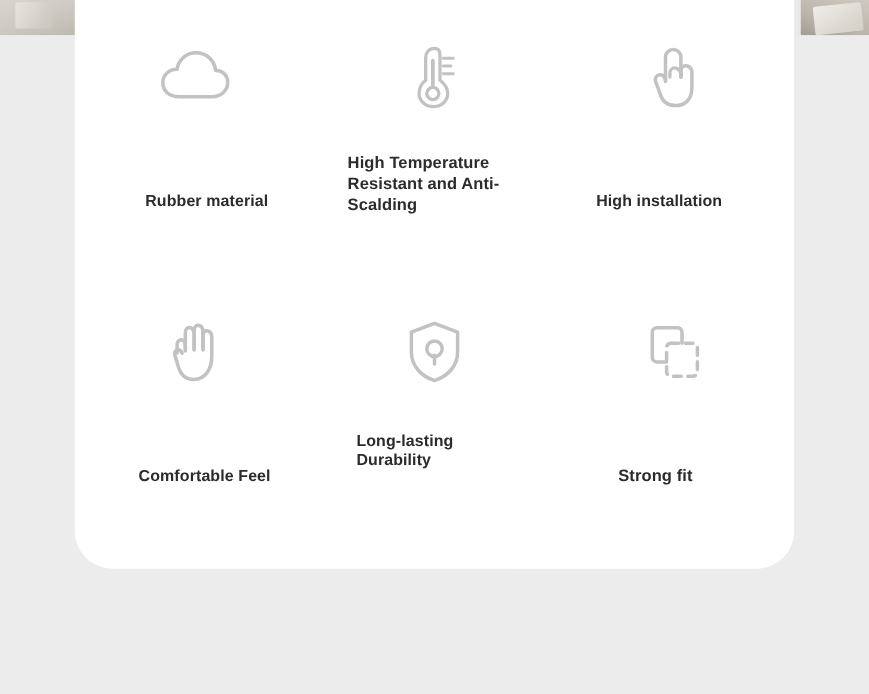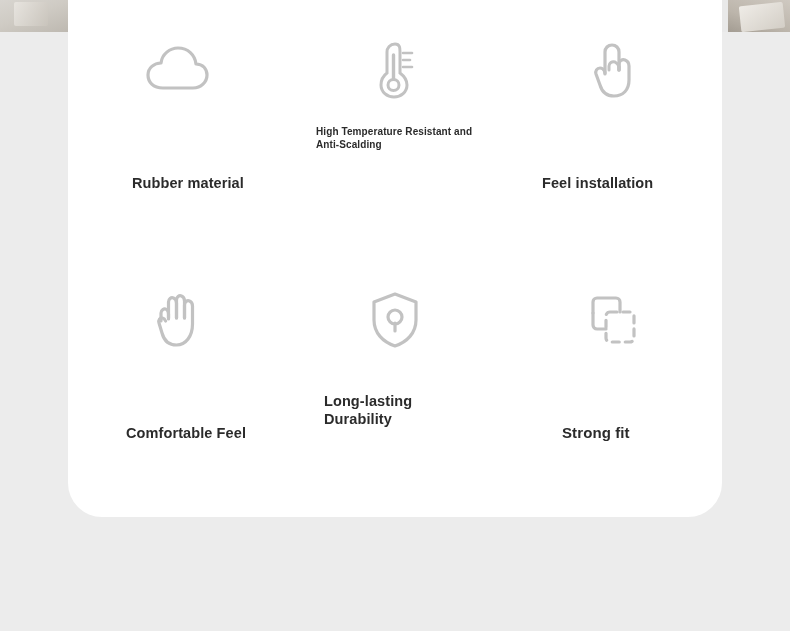--- a/index.html
+++ b/index.html
@@ -106,21 +106,21 @@
     color: #2b2b2b;
     line-height: 1.25;
     letter-spacing: 0.1px;
     text-align: left;
     width: 100%;
     box-sizing: border-box;
     padding: 0 28px;
   }
   
   .feature.c1 .label { padding-left: 64px; }
-  .feature.c2 .label { padding-left: 30px; margin-top: 16px; font-size: 10px; }
+  .feature.c2 .label { padding-left: 30px; margin-top: 30px; font-size: 15px; }
   .feature.c3 .label { padding-left: 38px; }
   .feature.c4 .label { padding-left: 58px; }
   .feature.c5 .label { padding-left: 58px; font-size: 15px; }
   .feature.c6 .label { padding-left: 38px; margin-top: 32px; }
 
   .icon svg { display: block; }
 </style>
 </head>
 <body>
 
@@ -163,21 +163,21 @@
       <div class="icon-wrap">
         <span class="icon">
           <svg width="56" height="60" viewBox="0 0 56 60">
             <path d="M20 34 L20 12 C20 8 23 5 27 5 C31 5 34 8 34 12 L34 30" fill="none" stroke="#c2c2c2" stroke-width="3.2" stroke-linecap="round"></path>
             <path d="M34 30 L34 24 C34 21 37 19 40 20 C42.5 21 44 23 44 26 L44 40 C44 50 38 56 29 56 C22 56 17 52 15 45 L11 34 C10 31 12 28 15 28 C17 28 18.5 29 19.5 31 L20 33" fill="none" stroke="#c2c2c2" stroke-width="3.2" stroke-linecap="round" stroke-linejoin="round"></path>
             <path d="M34 30 L34 27" fill="none" stroke="#c2c2c2" stroke-width="3.2" stroke-linecap="round"></path>
             <path d="M24 30 L24 26 C24 23 27 21 30 22 C32 23 33.5 24.5 34 27" fill="none" stroke="#c2c2c2" stroke-width="3" stroke-linecap="round"></path>
           </svg>
         </span>
       </div>
-      <div class="label">Feel installation</div>
+      <div class="label">High installation</div>
     </div>
 
     <div class="feature c4">
       <div class="icon-wrap">
         <span class="icon">
           <svg width="56" height="58" viewBox="0 0 56 58">
             <path d="M12 30 L12 22 C12 19 15 17 17.5 18.5 C19 19.4 19.5 21 19.5 23 L19.5 28" fill="none" stroke="#c2c2c2" stroke-width="3.2" stroke-linecap="round"></path>
             <path d="M19.5 27 L19.5 11 C19.5 8 22 6 24.5 7 C26.5 7.8 27.5 9.5 27.5 12 L27.5 27" fill="none" stroke="#c2c2c2" stroke-width="3.2" stroke-linecap="round"></path>
             <path d="M27.5 27 L27.5 9 C27.5 6 30 4 32.5 5 C34.5 5.8 35.5 7.5 35.5 10 L35.5 27" fill="none" stroke="#c2c2c2" stroke-width="3.2" stroke-linecap="round"></path>
             <path d="M35.5 27 L35.5 14 C35.5 11 38 9 40.5 10 C42.5 10.8 43.5 12.5 43.5 15 L43.5 33 C43.5 45 37 54 27.5 54 C20 54 15 49.5 13 42 L10 32 C9 29 11 26.5 13.5 27 C15 27.3 16 28.4 16.6 30" fill="none" stroke="#c2c2c2" stroke-width="3.2" stroke-linecap="round" stroke-linejoin="round"></path>

